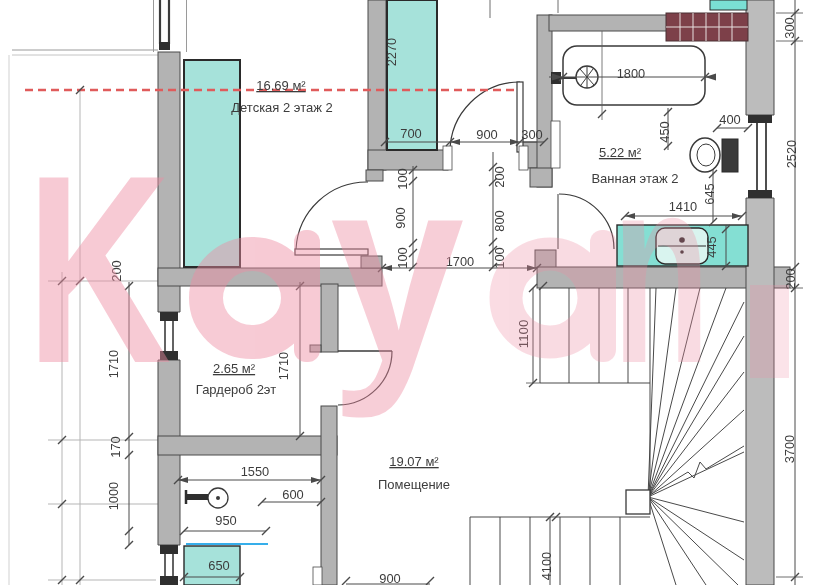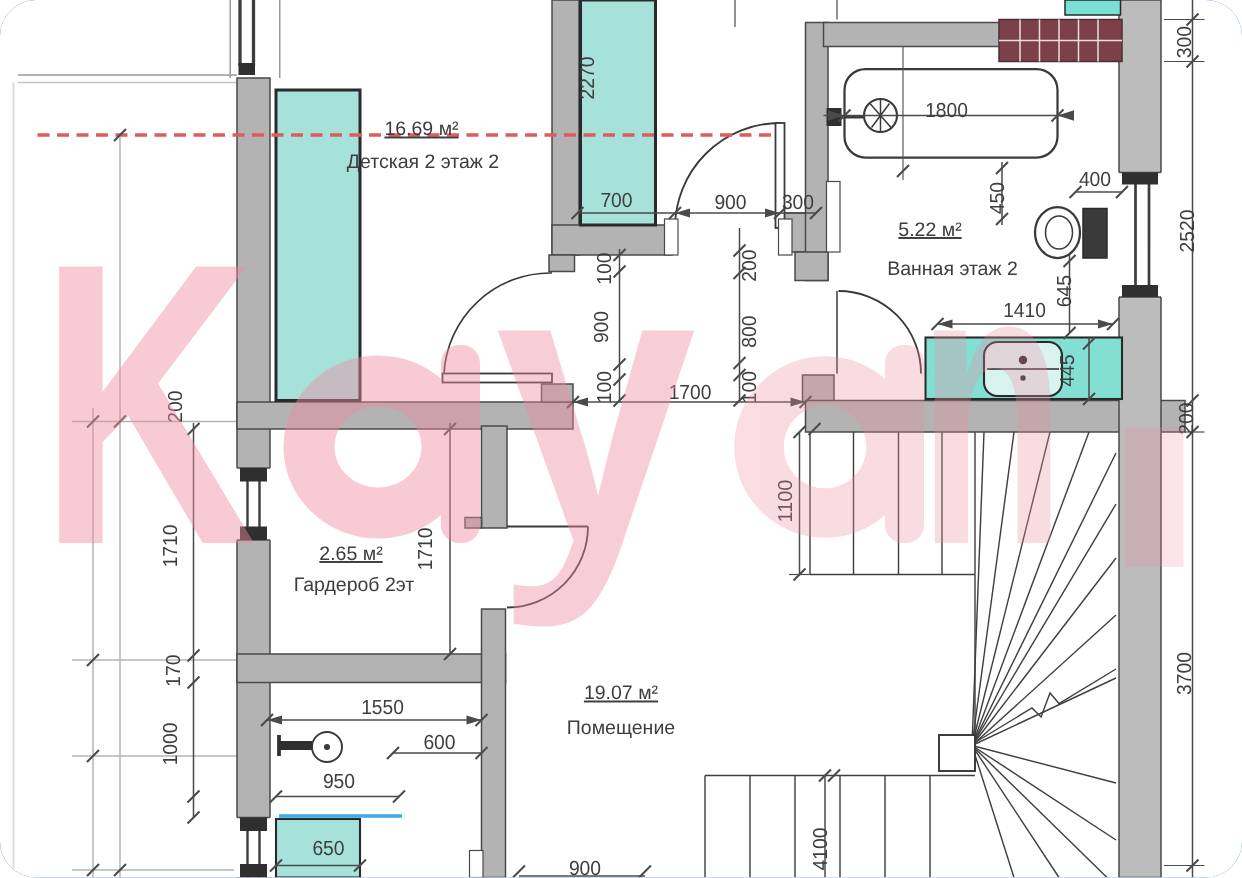--- a/index.html
+++ b/index.html
@@ -1,16 +1,16 @@
 <!DOCTYPE html>
 <html><head>
 <meta charset="utf-8">
 <style>
 html,body{margin:0;padding:0;background:#fff;}
-#page{position:relative;width:828px;height:585px;overflow:hidden;background:#1d4ed8;border-radius:24px;}
+#page{position:relative;width:828px;height:585px;overflow:hidden;background:#bef264;}
 svg{display:block;}
 text{font-family:"Liberation Sans",sans-serif;fill:#3d3d3d;}
 .dim{font-size:13.5px;}
 .room{font-size:13px;}
 #watermark text{fill:#ee8ca2;}
 </style>
 </head>
 <body>
 <div id="page">
 <svg width="828" height="585" viewBox="0 0 828 585">

